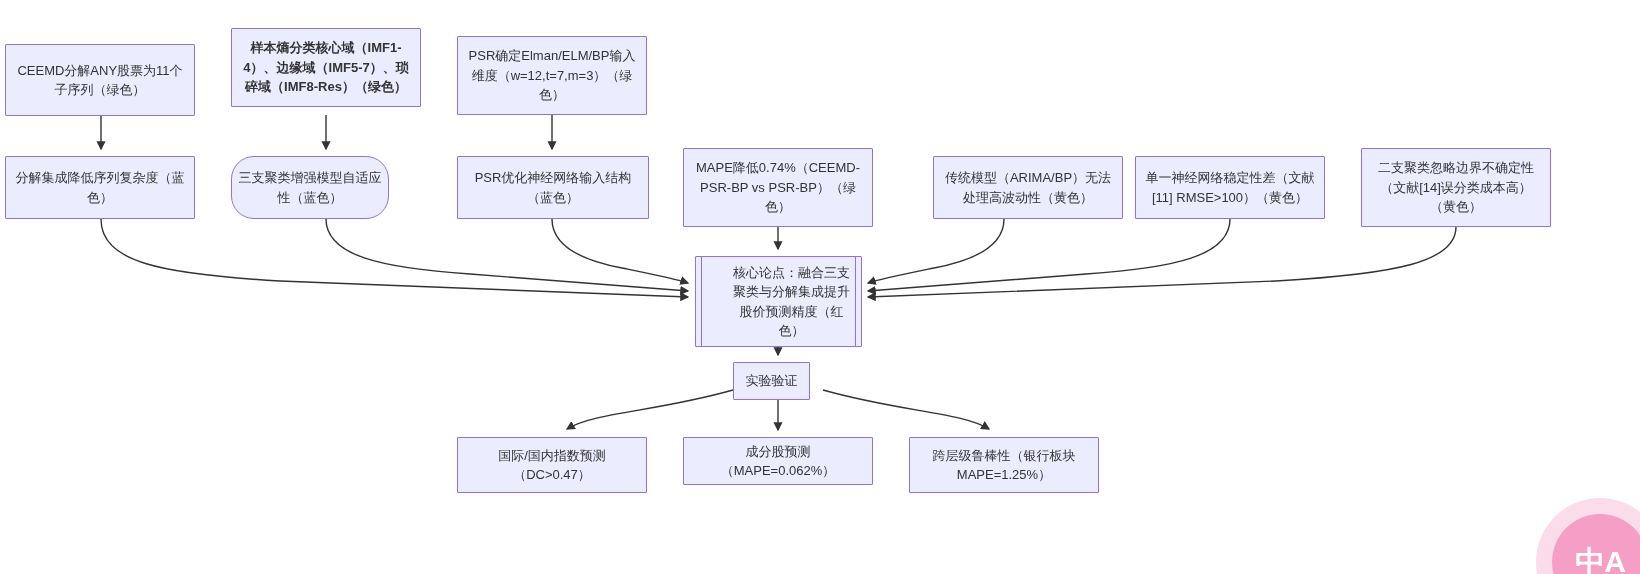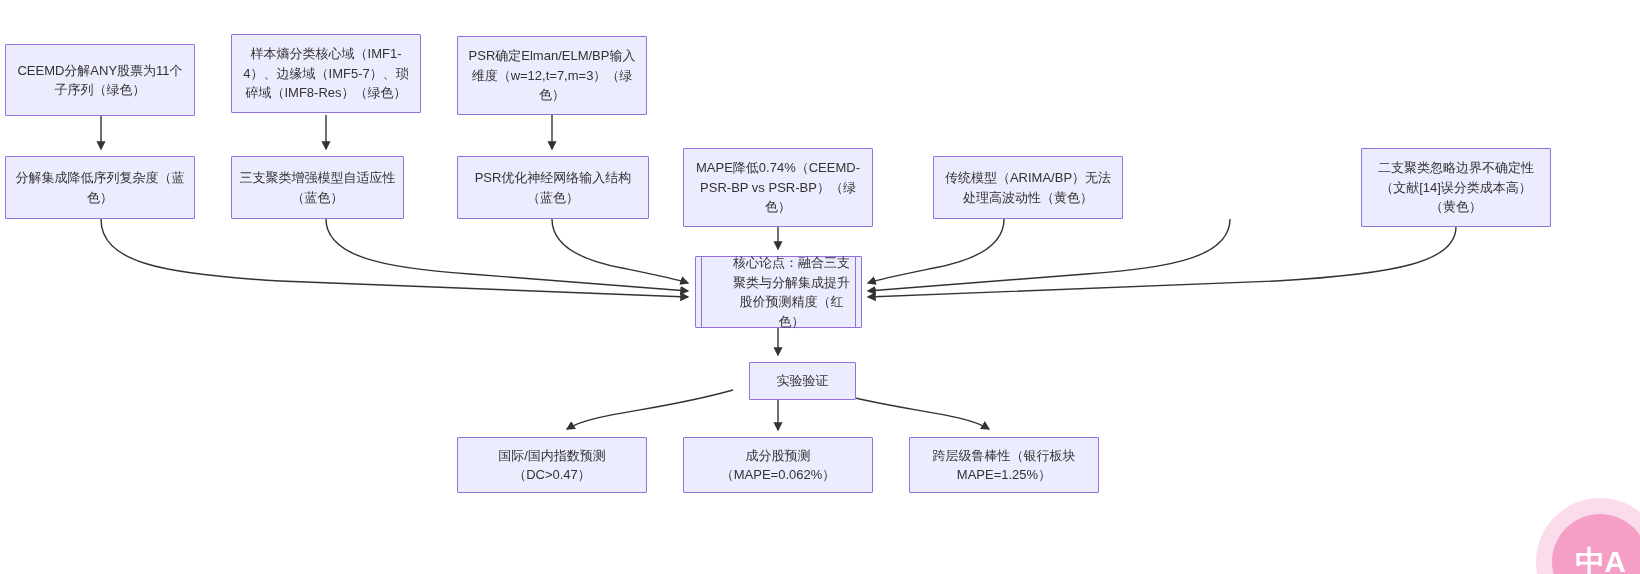--- a/index.html
+++ b/index.html
@@ -69,58 +69,61 @@
     <path class="edge" d="M778,328 L778,355" marker-end="url(#arrow)"></path>
 
     <path class="edge" d="M733,390 C655,412 595,412 567,429" marker-end="url(#arrow)"></path>
     <path class="edge" d="M778,400 L778,430" marker-end="url(#arrow)"></path>
     <path class="edge" d="M823,390 C901,412 961,412 989,429" marker-end="url(#arrow)"></path>
   </svg>
 
   <div class="node" style="left:5px;top:44px;width:190px;height:72px;">
     <span>CEEMD分解ANY股票为11个子序列（绿色）</span>
   </div>
-  <div class="node" style="left:231px;top:34px;width:190px;height:79px;">
+  <div class="node" style="left:231px;top:28px;width:190px;height:79px;font-weight:bold;">
     <span>样本熵分类核心域（IMF1-4）、边缘域（IMF5-7）、琐碎域（IMF8-Res）（绿色）</span>
   </div>
   <div class="node" style="left:457px;top:36px;width:190px;height:79px;">
     <span>PSR确定Elman/ELM/BP输入维度（w=12,t=7,m=3）（绿色）</span>
   </div>
 
   <div class="node" style="left:5px;top:156px;width:190px;height:63px;justify-content:flex-end;">
     <span>分解集成降低序列复杂度（蓝色）</span>
   </div>
-  <div class="node" style="left:231px;top:156px;width:173px;height:63px;">
+  <div class="node" style="left:231px;top:156px;width:158px;height:63px;border-radius:23px;">
     <span>三支聚类增强模型自适应性（蓝色）</span>
   </div>
   <div class="node" style="left:457px;top:156px;width:192px;height:63px;">
     <span>PSR优化神经网络输入结构（蓝色）</span>
   </div>
   <div class="node" style="left:683px;top:148px;width:190px;height:79px;">
     <span>MAPE降低0.74%（CEEMD-PSR-BP vs PSR-BP）（绿色）</span>
   </div>
   <div class="node" style="left:933px;top:156px;width:190px;height:63px;">
     <span>传统模型（ARIMA/BP）无法处理高波动性（黄色）</span>
   </div>
+  <div class="node" style="left:1135px;top:156px;width:190px;height:63px;">
+    <span>单一神经网络稳定性差（文献[11] RMSE&gt;100）（黄色）</span>
+  </div>
   <div class="node" style="left:1361px;top:148px;width:190px;height:79px;">
     <span>二支聚类忽略边界不确定性（文献[14]误分类成本高）（黄色）</span>
   </div>
 
-  <div class="node node-core" style="left:695px;top:256px;width:167px;height:72px;padding-left:36px;">
+  <div class="node node-core" style="left:695px;top:256px;width:167px;height:91px;padding-left:36px;">
     <span>核心论点：融合三支聚类与分解集成提升股价预测精度（红色）</span>
   </div>
 
-  <div class="node" style="left:733px;top:362px;width:107px;height:38px;margin-left:16px;">
+  <div class="node" style="left:733px;top:362px;width:77px;height:38px;">
     <span>实验验证</span>
   </div>
 
   <div class="node" style="left:457px;top:437px;width:190px;height:56px;text-align:center;">
     <span>国际/国内指数预测（DC&gt;0.47）</span>
   </div>
-  <div class="node" style="left:683px;top:437px;width:190px;height:56px;justify-content:flex-end;">
+  <div class="node" style="left:683px;top:437px;width:190px;height:48px;justify-content:flex-end;">
     <span>成分股预测（MAPE=0.062%）</span>
   </div>
   <div class="node" style="left:909px;top:437px;width:190px;height:56px;">
     <span>跨层级鲁棒性（银行板块MAPE=1.25%）</span>
   </div>
 
   <div class="badge-halo"></div>
   <div class="badge-circle">
     <span>中A</span>
   </div>

